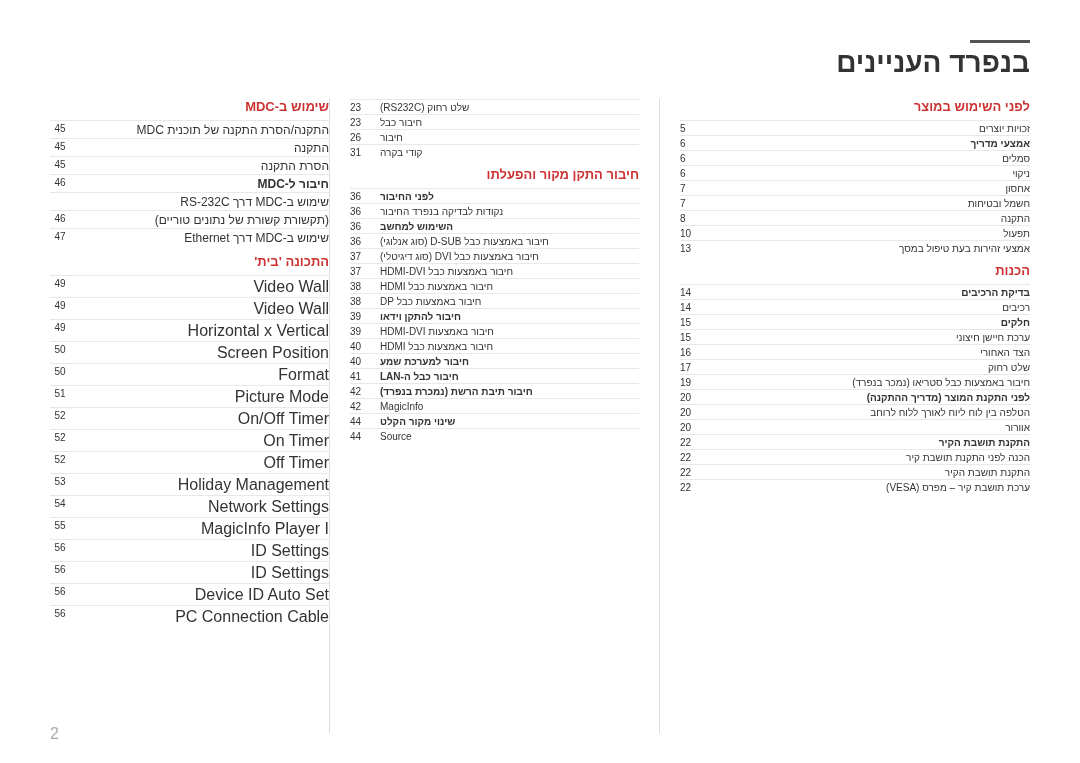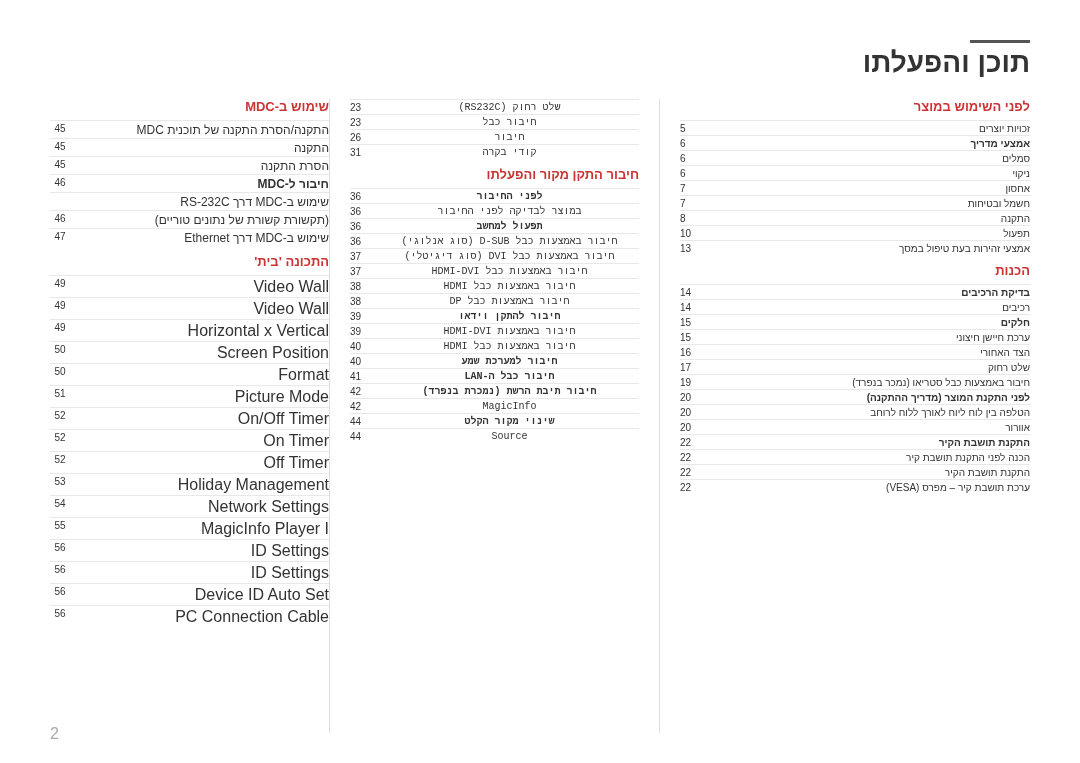--- a/index.html
+++ b/index.html
@@ -149,23 +149,22 @@
     .mid-num {
       font-size: 10px;
       color: #333;
       min-width: 22px;
     }
 
     .mid-text {
       font-size: 10px;
       color: #333;
       direction: rtl;
-      text-align: center;
+      text-align: left;
       flex: 1;
-      font-family: Liberation Mono, monospace;
     }
 
     
     .right-row {
       display: flex;
       flex-direction: row;
       justify-content: space-between;
       padding: 1.5px 0;
       border-top: 1px solid #e8e8e8;
     }
@@ -193,21 +192,21 @@
     }
   </style>
 </head>
 <body>
 
 <div class="page">
 
   <div class="header">
     <div>
       <div class="title-bar"></div>
-      <div class="main-title">תוכן והפעלתו</div>
+      <div class="main-title">בנפרד העניינים</div>
     </div>
   </div>
 
   <div class="content">
 
     <div class="col-left">
 
       <div class="section-group">
         <div class="section-title">שימוש ב-MDC</div>
         <div class="table-row">
@@ -333,25 +332,25 @@
       </div>
 
       <div class="section-group">
         <div class="section-title">חיבור התקן מקור והפעלתו</div>
         <div class="mid-row">
           <span class="mid-num">36</span>
           <span class="mid-text bold-text">לפני החיבור</span>
         </div>
         <div class="mid-row">
           <span class="mid-num">36</span>
-          <span class="mid-text">במוצר לבדיקה לפני החיבור</span>
+          <span class="mid-text">נקודות לבדיקה בנפרד החיבור</span>
         </div>
         <div class="mid-row">
           <span class="mid-num">36</span>
-          <span class="mid-text bold-text">תפעול למחשב</span>
+          <span class="mid-text bold-text">השימוש למחשב</span>
         </div>
         <div class="mid-row">
           <span class="mid-num">36</span>
           <span class="mid-text">חיבור באמצעות כבל D-SUB (סוג אנלוגי)</span>
         </div>
         <div class="mid-row">
           <span class="mid-num">37</span>
           <span class="mid-text">חיבור באמצעות כבל DVI (סוג דיגיטלי)</span>
         </div>
         <div class="mid-row">

